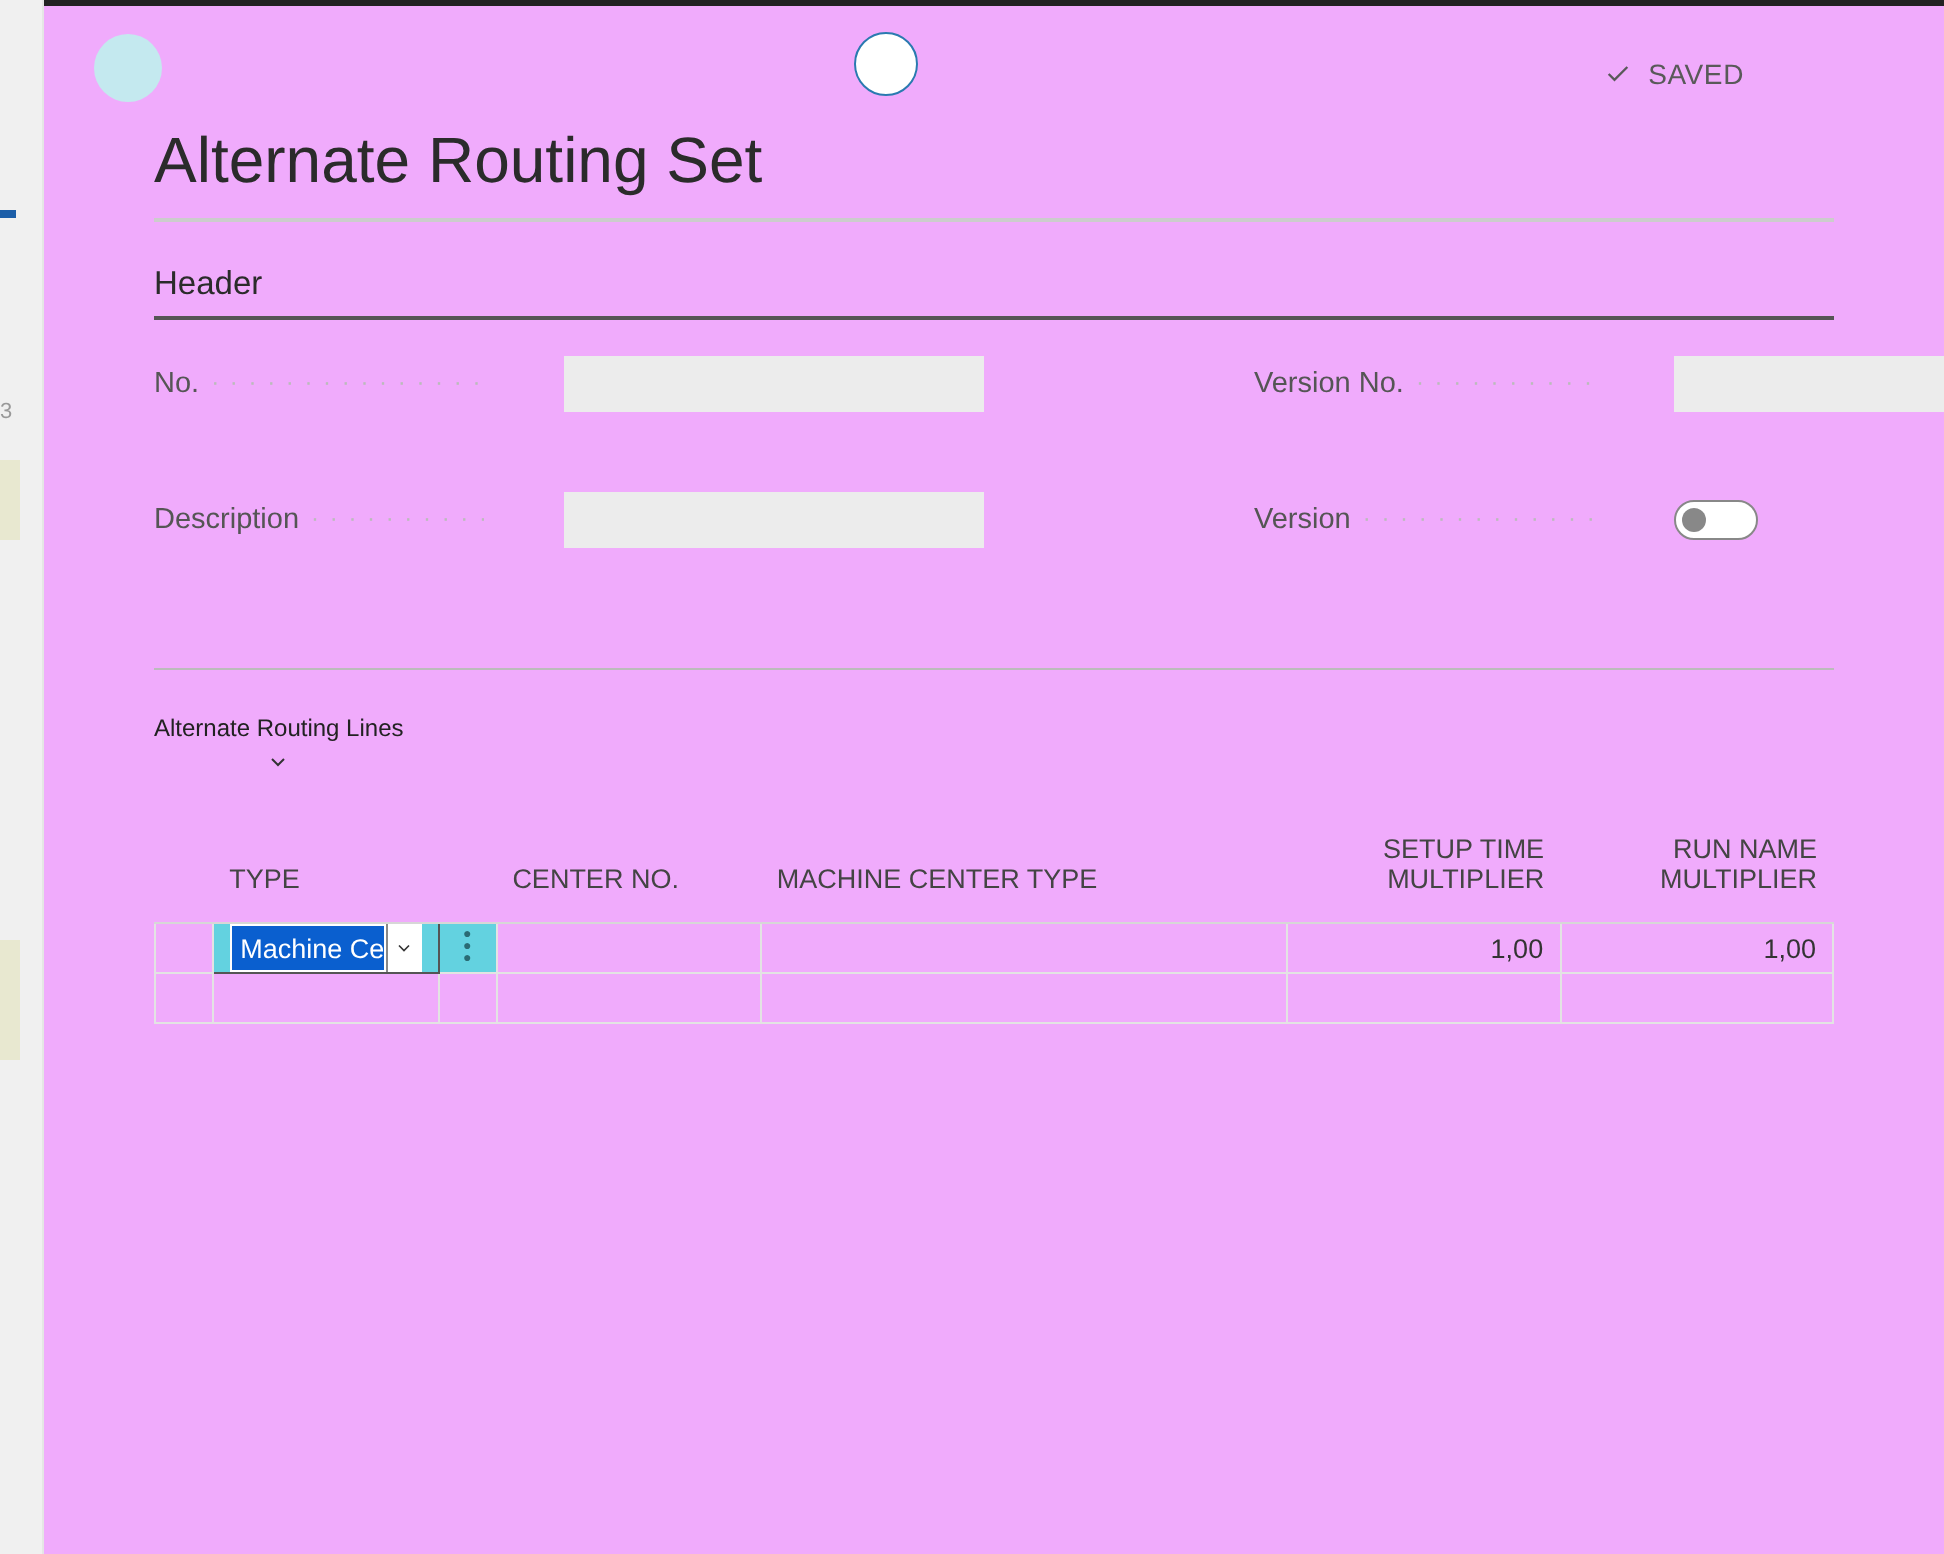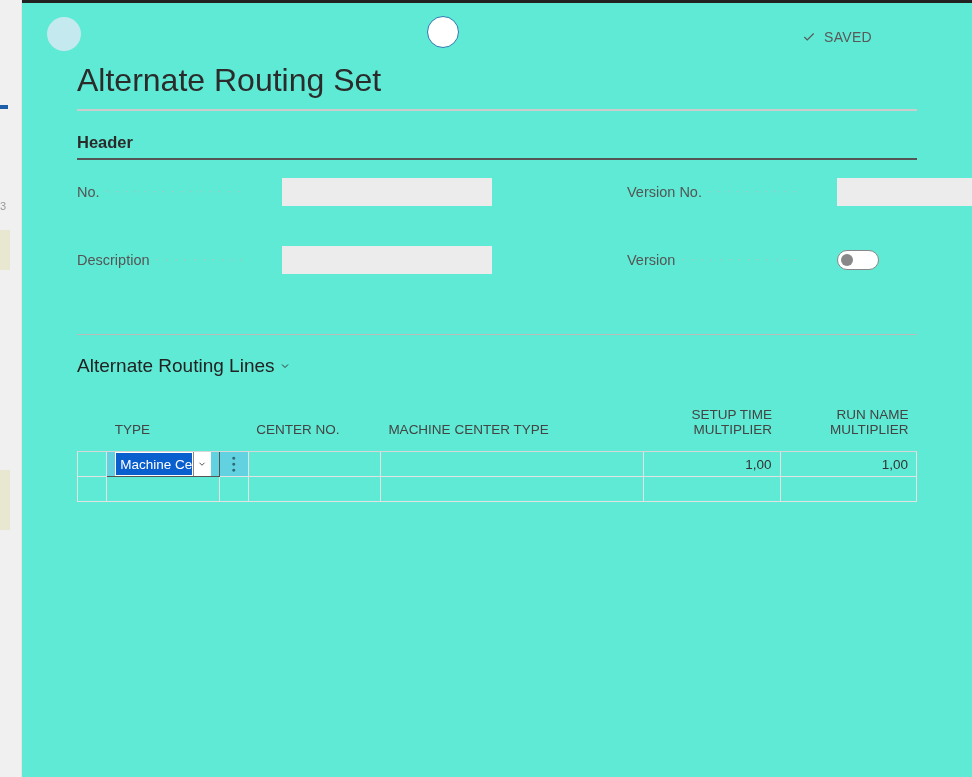--- a/index.html
+++ b/index.html
@@ -20,21 +20,21 @@
   }
   .bg-left .b1 { top: 105px; background:#1c5ea8; width:8px; height:4px;}
   .bg-left .b2 { top: 230px; height:40px;}
   .bg-left .b3 { top: 470px; height:60px;}
   .bg-left .txt { position:absolute; top:200px; left:0; font-size:11px; color:#999;}
   .topbar {
     position: absolute; left:0; top:0; width:100%; height:3px; background:#222;
   }
   .page {
     position: absolute; left: 22px; top: 3px; right: 0; bottom: 0;
-    background: #5eead4; z-index: 1;
+    background: #f0abfc; z-index: 1;
   }
   .inner {
     margin: 0 55px 0 55px;
   }
   .top-row {
     position: relative; height: 55px;
   }
   .circle-filled {
     position: absolute; left: -30px; top: 14px;
     width: 34px; height: 34px; border-radius: 50%;
@@ -53,21 +53,21 @@
   .page-title {
     font-size: 32px; font-weight: 300; color: #2b2b2b;
     margin-top: 4px; margin-bottom: 10px;
   }
   .hr1 { border: none; border-top: 1px solid #ccc; }
   .show-attached {
     font-size: 14.5px; color: #333; padding: 13px 3px 13px 3px;
   }
   .hr2 { border: none; border-top: 1px solid #ccc; margin-bottom: 22px;}
   .section-title {
-    font-size: 16.5px; font-weight: 700; color: #2b2b2b;
+    font-size: 16.5px; font-weight: 400; color: #2b2b2b;
     margin-bottom: 6px;
   }
   .hr-strong { border: none; border-top: 2px solid #555; margin-bottom: 18px;}
   .form-grid {
     display: grid;
     grid-template-columns: 165px 210px 55px 170px 220px;
     row-gap: 18px;
     align-items: center;
     gap: 40px;
   }
@@ -90,22 +90,22 @@
     width: 42px; height: 20px; border: 1.5px solid #888; border-radius: 11px;
     background: #fff; position: relative; cursor: pointer;
   }
   .toggle .knob {
     width: 12px; height: 12px; border-radius: 50%; background: #888;
     position: absolute; left: 3px; top: 2.5px;
   }
   .spacer { height: 60px; }
   .hr3 { border:none; border-top:1px solid #bbb; margin-bottom:20px;}
   .lines-title {
-    font-size: 19px; color: #222; display:inline-flex; align-items:center;
-    gap: 4px; margin-bottom: 24px; cursor: pointer;
+    font-size: 12px; color: #222; display:inline-flex; align-items:center;
+    gap: 4px; margin-bottom: 24px; cursor: pointer; flex-direction: column;
   }
   .lines-title svg { width:12px; height:12px; }
   table.lines {
     width: 100%; border-collapse: collapse; table-layout: fixed;
     font-size: 13.5px;
   }
   table.lines th {
     text-align: left; font-weight: 400; color: #444;
     padding: 6px 8px 14px 8px; vertical-align: bottom;
     border-bottom: 1px solid #d7d7d7;

